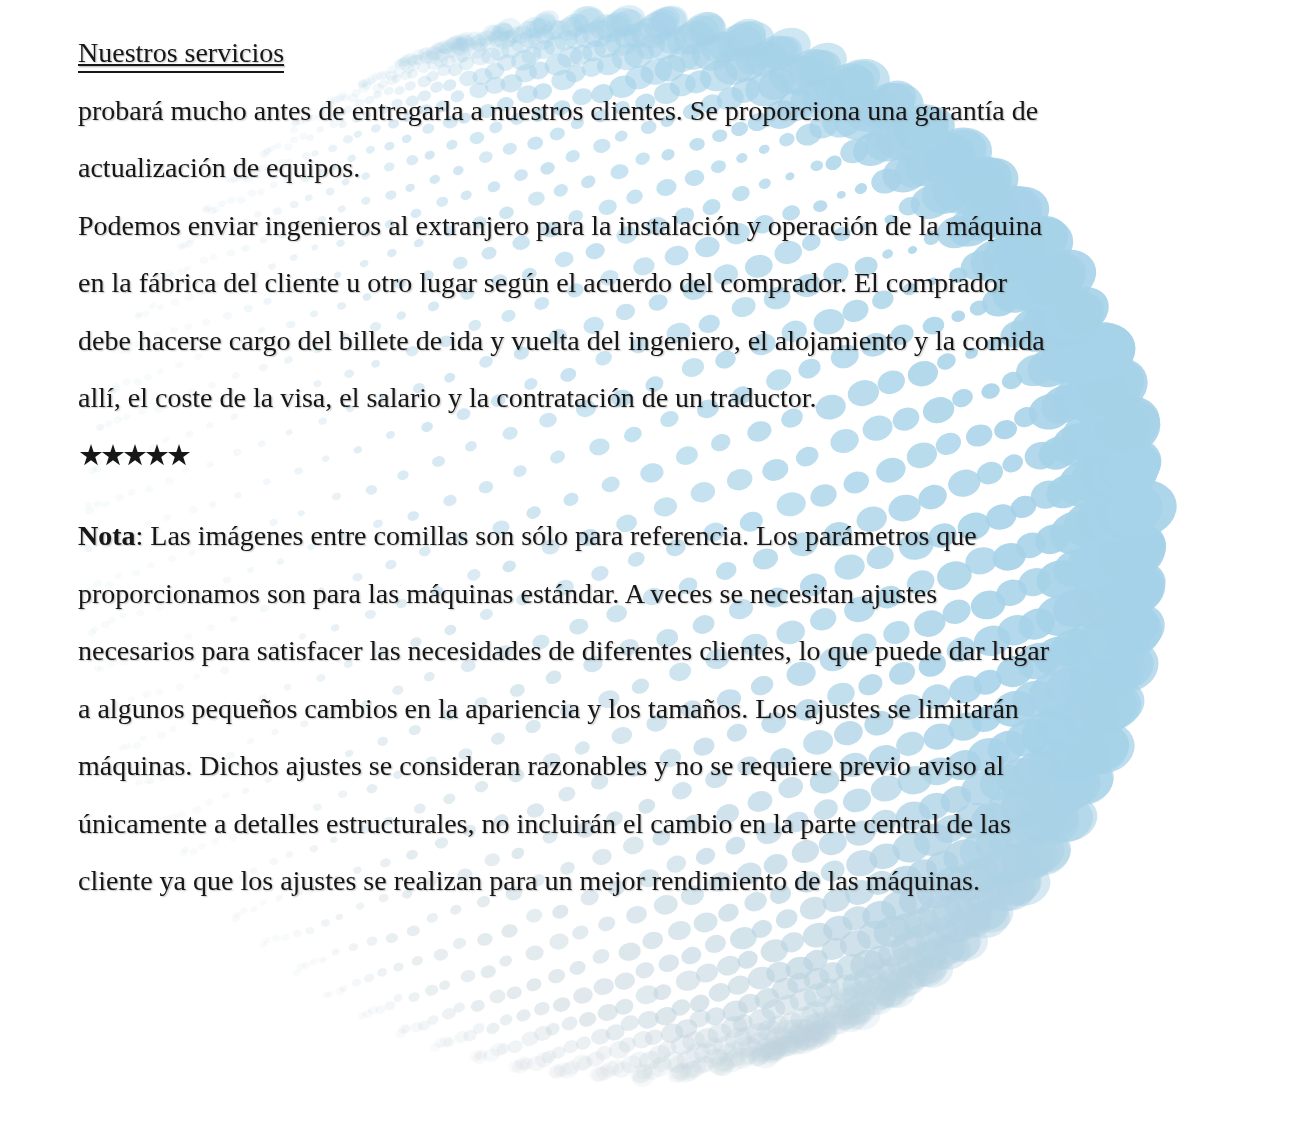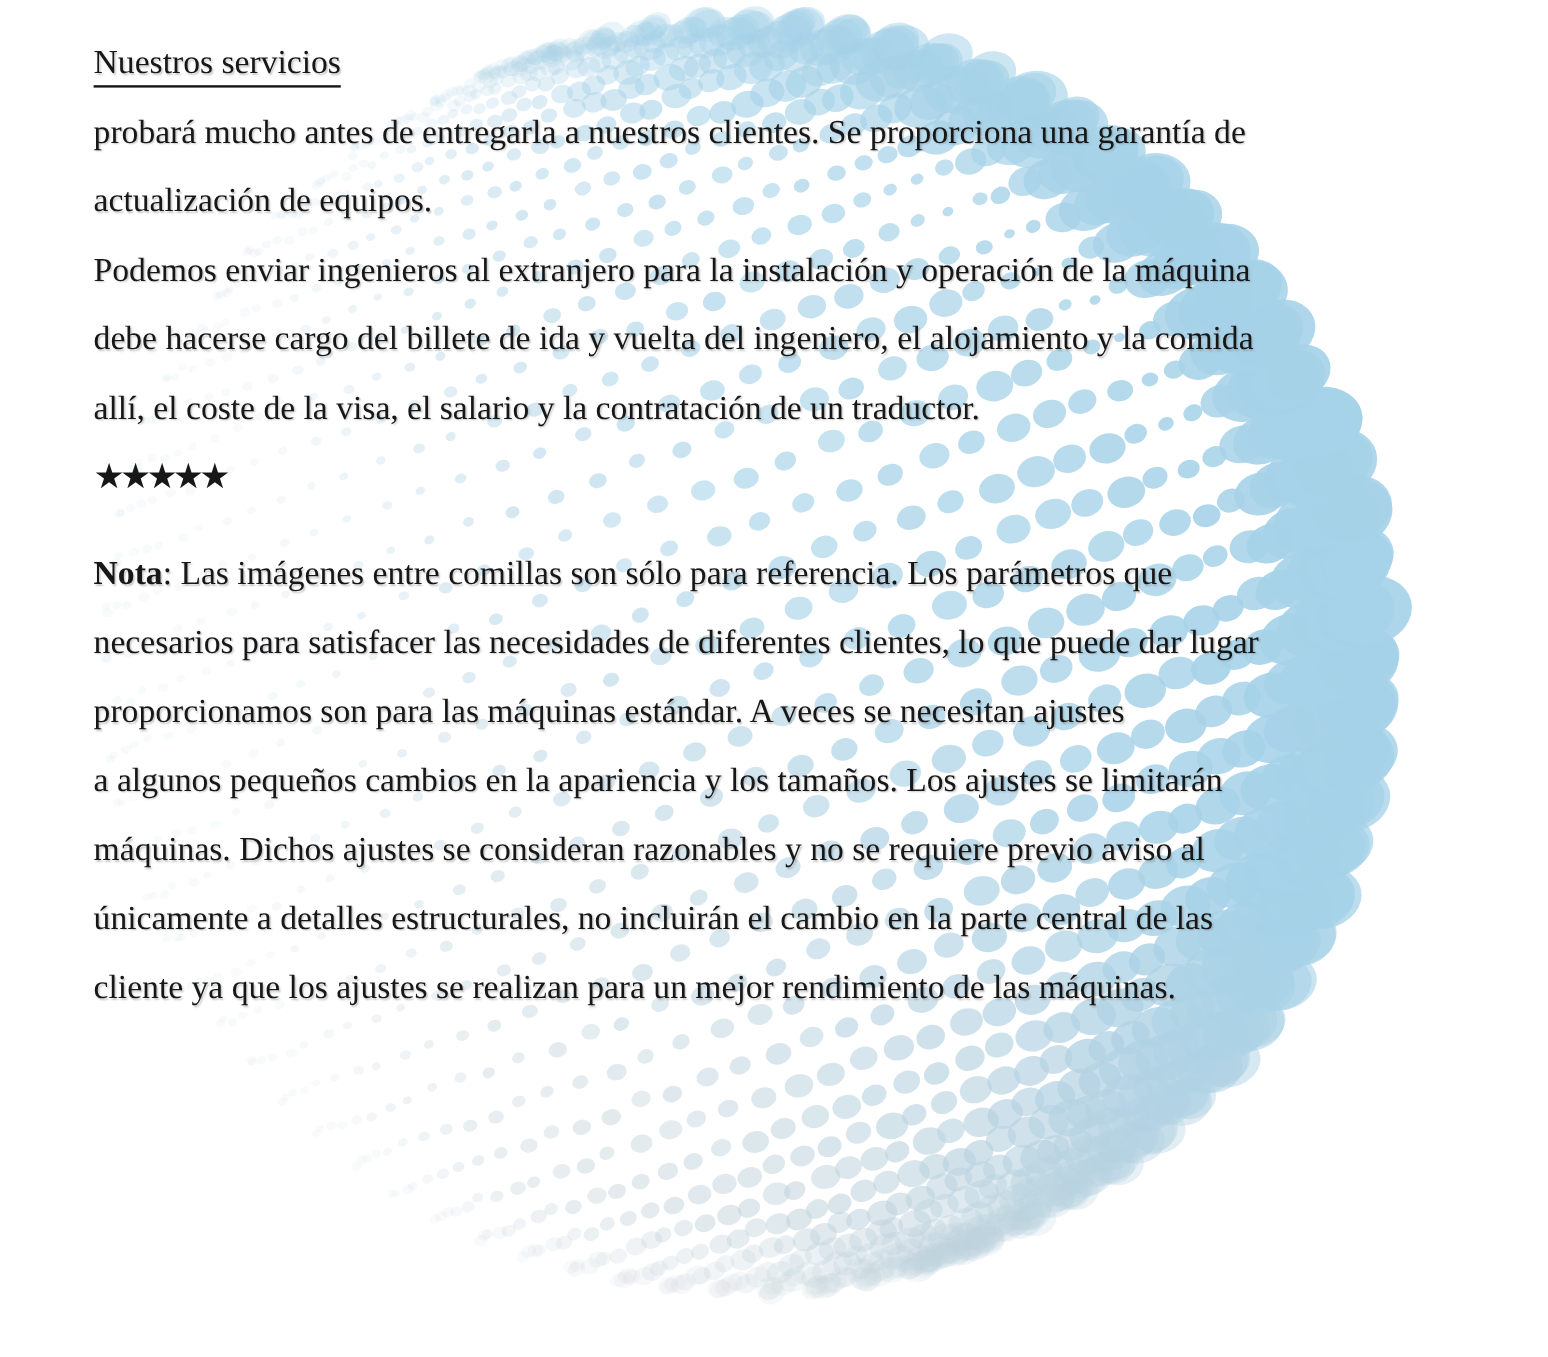--- a/index.html
+++ b/index.html
@@ -19,20 +19,21 @@
     padding:24px 60px 0 78px;
     font-size:28px;
     line-height:57.5px;
     color:#171717;
     text-shadow:1.2px 1.4px 1.5px rgba(110,110,110,0.38);
   }
   .line{white-space:nowrap;}
   .heading-text{
     border-bottom:2.5px solid #171717;
     padding-bottom:3px;
+    text-decoration:underline;
   }
   .note-label{font-weight:bold;}
   .stars{
     font-family:"DejaVu Sans","Liberation Sans",sans-serif;
     font-size:29px;
     letter-spacing:-4px;
     text-shadow:none;
   }
   .spacer{height:23px;}
 </style>
@@ -1609,31 +1610,32 @@
       <span class="heading-text">Nuestros servicios</span>
     </div>
 
     <div id="para-services">
         <div class="line">probará mucho antes de entregarla a nuestros clientes. Se proporciona una garantía de</div>
         <div class="line">actualización de equipos.</div>
       </div>
 
     <div id="para-engineers">
         <div class="line">Podemos enviar ingenieros al extranjero para la instalación y operación de la máquina</div>
+        <div class="line">en la fábrica del cliente u otro lugar según el acuerdo del comprador. El comprador</div>
         <div class="line">debe hacerse cargo del billete de ida y vuelta del ingeniero, el alojamiento y la comida</div>
         <div class="line">allí, el coste de la visa, el salario y la contratación de un traductor.</div>
       </div>
 
     <div class="line stars">★★★★★</div>
 
     <div class="spacer"></div>
 
     <div id="para-note">
       <div class="line"><span class="note-label">Nota</span><span>: Las imágenes entre comillas son sólo para referencia. Los parámetros que</span></div>
-    <div class="line">necesarios para satisfacer las necesidades de diferentes clientes, lo que puede dar lugar</div>
-        <div class="line">proporcionamos son para las máquinas estándar. A veces se necesitan ajustes</div>
+    <div class="line">proporcionamos son para las máquinas estándar. A veces se necesitan ajustes</div>
+        <div class="line">necesarios para satisfacer las necesidades de diferentes clientes, lo que puede dar lugar</div>
         <div class="line">a algunos pequeños cambios en la apariencia y los tamaños. Los ajustes se limitarán</div>
         <div class="line">máquinas. Dichos ajustes se consideran razonables y no se requiere previo aviso al</div>
         <div class="line">únicamente a detalles estructurales, no incluirán el cambio en la parte central de las</div>
         <div class="line">cliente ya que los ajustes se realizan para un mejor rendimiento de las máquinas.</div>
       </div>
   </div>
 </div>
 
 </body></html>

